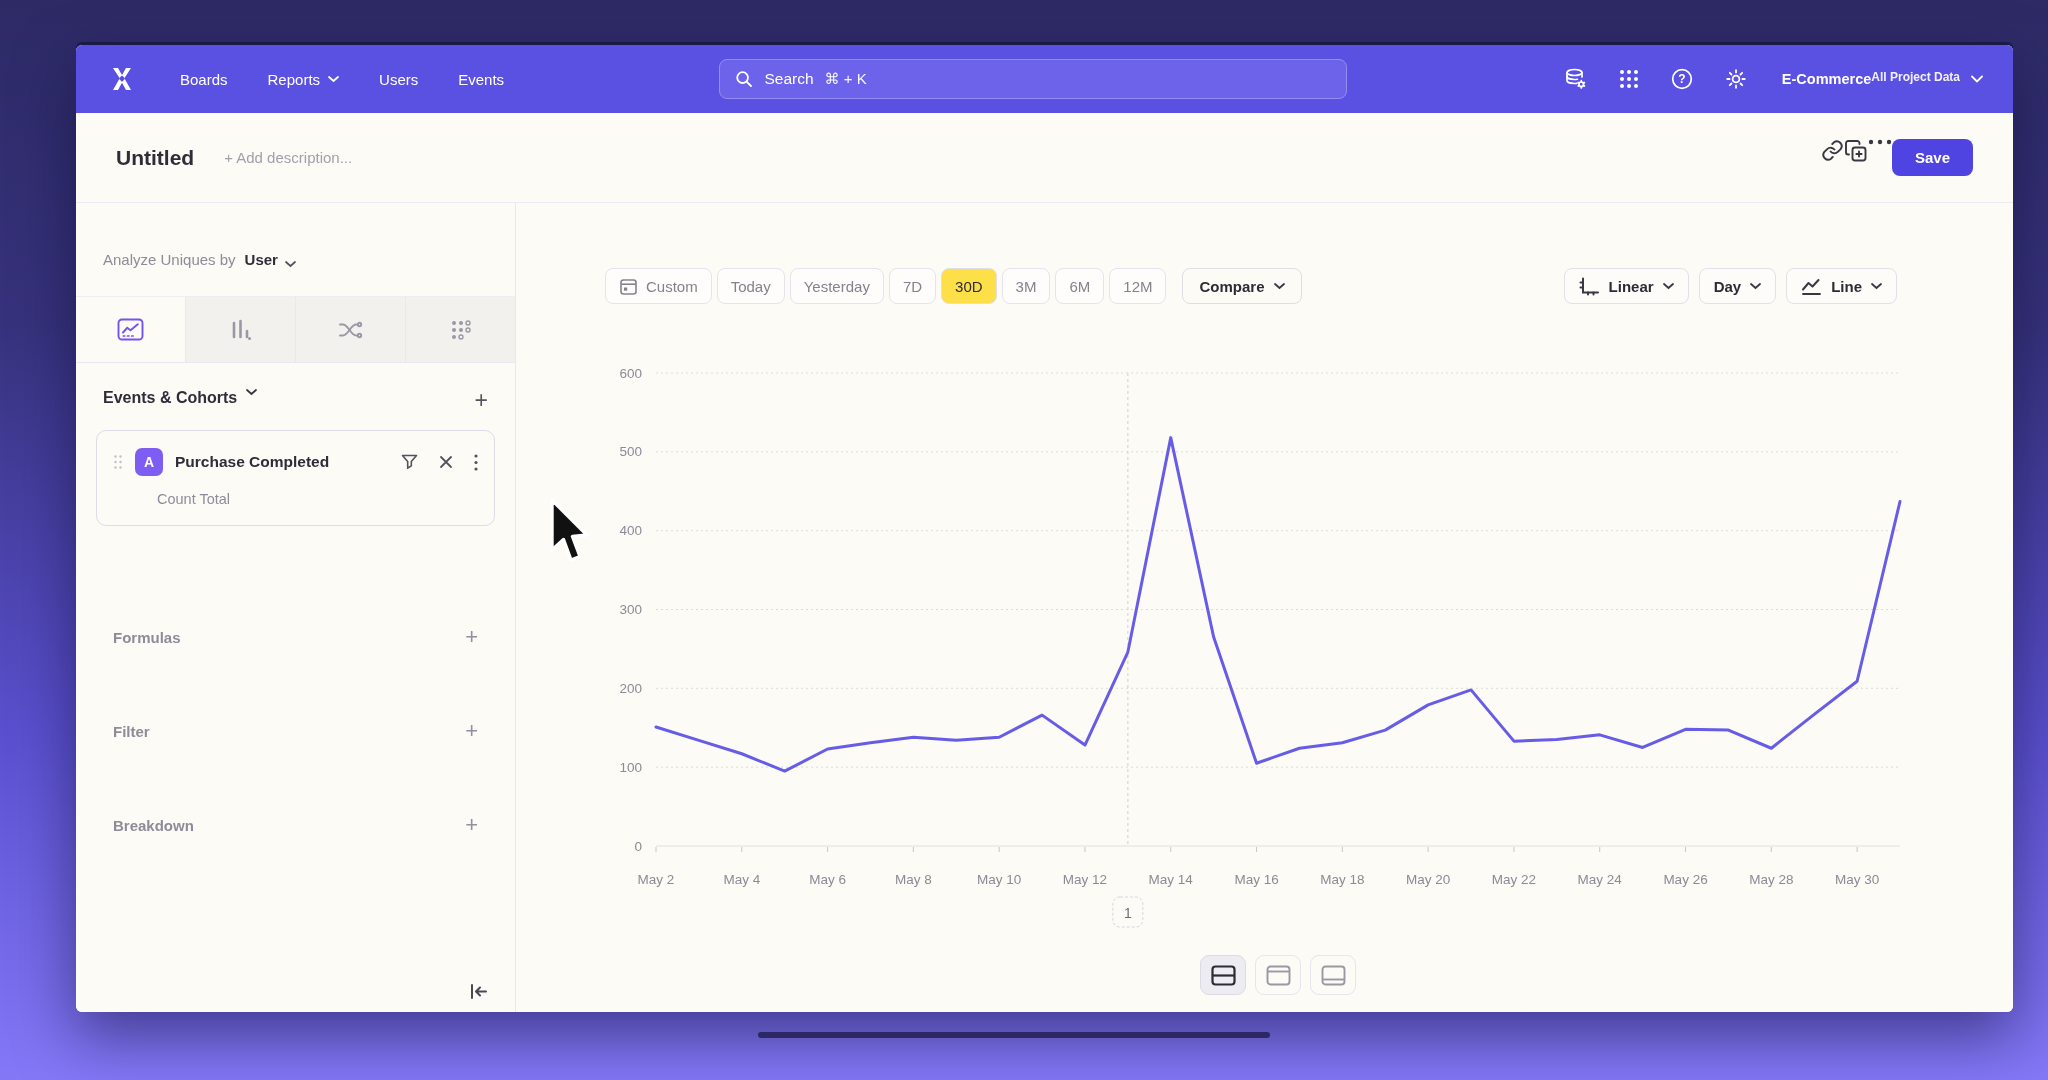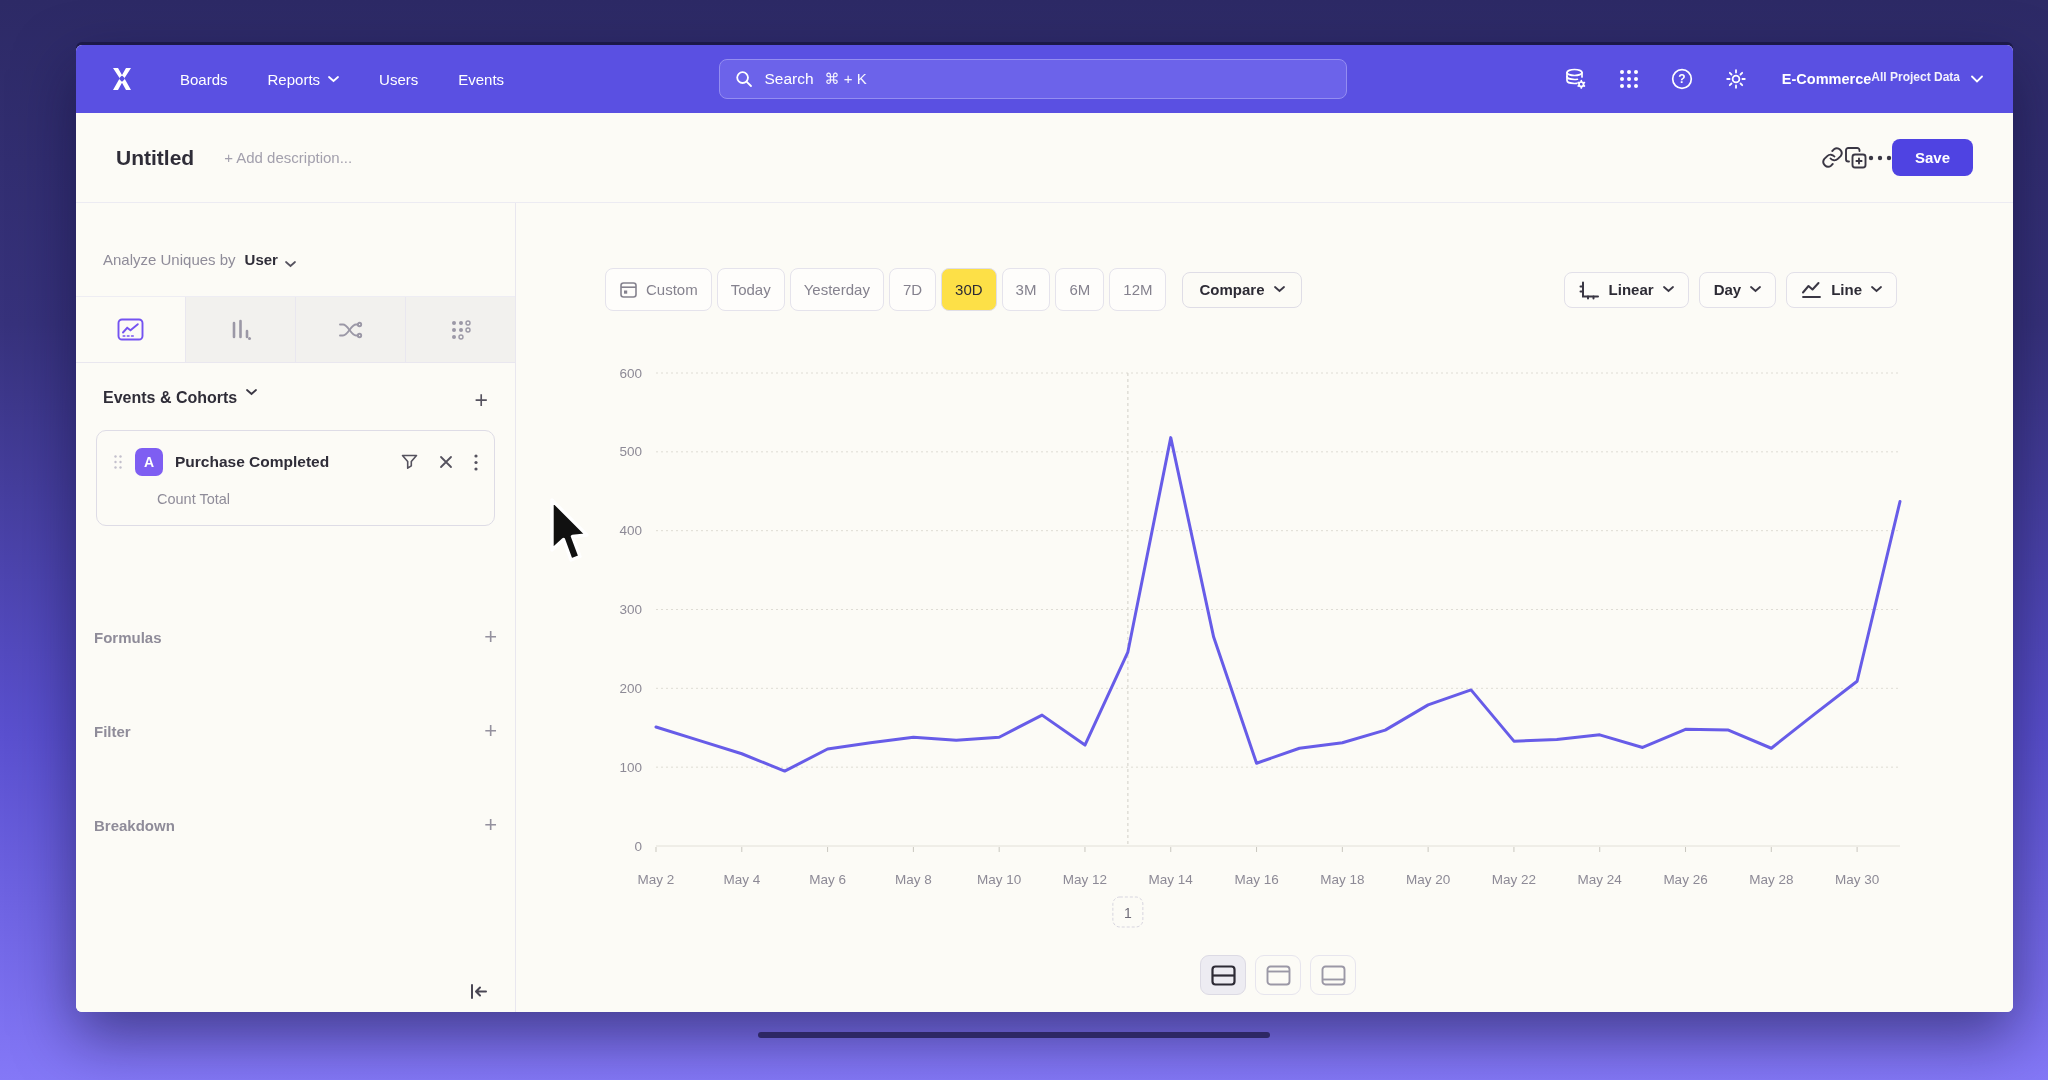--- a/index.html
+++ b/index.html
@@ -21,21 +21,21 @@
   .nav-right{display:flex;align-items:center;gap:30px}
   .nav-icon{cursor:pointer;display:flex;align-items:center;justify-content:center}
   .project{display:flex;align-items:center;gap:11px;margin-left:4px;cursor:pointer}
   .p-names{display:flex;flex-direction:row;line-height:1.3}
   .p-name{font-size:14.5px;font-weight:700}
   .p-scope{font-size:12px;font-weight:600;opacity:.92}
   
   .toolbar{height:90px;display:flex;align-items:center;padding:0 40px;border-bottom:1px solid #ecebf2;background:#fcfbf6}
   .tb-title{font-size:21px;font-weight:700;color:#2f2d38}
   .tb-desc{margin-left:30px;font-size:15px;color:#a3a0ad;cursor:text}
-  .tb-right{margin-left:auto;display:flex;align-items:center;}
+  .tb-right{margin-left:auto;display:flex;}
   .tb-ic{cursor:pointer}
   .save-btn{background:#4f43e2;color:#fff;font-size:15px;font-weight:600;padding:10px 23px;border-radius:8px;
             border:none;cursor:pointer}
   
   .content{display:flex;height:809px}
   .sidebar{width:440px;border-right:1px solid #e9e7ef;position:relative;background:#fcfbf6;padding-top:20px}
   .main{flex:1;position:relative;background:#fcfbf6}
   .analyze-row{height:74px;display:flex;align-items:center;padding:0 27px;border-bottom:1px solid #eeedf3;
                font-size:15px;color:#8f8c99;gap:9px}
   .analyze-val{color:#2f2d38;font-weight:600;display:flex;gap:7px;align-items:flex-end;cursor:pointer}
@@ -48,29 +48,29 @@
   .events-title{font-size:16px;font-weight:700;color:#2f2d38}
   .add-btn{margin-left:auto;font-size:23px;color:#55525e;font-weight:400;cursor:pointer;line-height:1}
   .event-card{margin:8px 20px 0;border:1px solid #dedce6;border-radius:10px;padding:17px 16px 15px;cursor:grab}
   .card-row{display:flex;align-items:center;gap:12px}
   .badge-a{width:28px;height:28px;border-radius:7px;background:#7e5ef2;color:#fff;font-weight:700;font-size:14px;
            display:flex;align-items:center;justify-content:center;flex:none}
   .card-title{font-size:15.5px;font-weight:600;color:#2f2d38}
   .card-icons{margin-left:auto;display:flex;align-items:center;gap:21px}
   .card-icons>*{cursor:pointer}
   .card-sub{margin:15px 0 3px 44px;font-size:14.5px;color:#8f8c99;cursor:pointer}
-  .section-row{display:flex;align-items:center;padding:0 18px;font-size:15px;font-weight:600;color:#8f8c99;height:30px}
+  .section-row{display:flex;align-items:center;padding:0 37px;font-size:15px;font-weight:600;color:#8f8c99;height:30px}
   .section-row.first{margin-top:96px}
   .section-row + .section-row{margin-top:64px}
   .section-add{margin-left:auto;font-size:22px;font-weight:400;color:#94919e;cursor:pointer;line-height:1}
   .collapse-btn{position:absolute;right:26px;bottom:12px;cursor:pointer}
   
   .controls{position:absolute;left:0;right:0;top:65px;display:flex;align-items:center;padding:0 116px 0 89px}
   .range-group{display:flex;gap:5px}
-  .chip{display:flex;align-items:center;gap:8px;height:43px;padding:0 13px;border:1px solid #e5e3ec;
+  .chip{display:flex;align-items:center;gap:8px;height:36px;padding:0 13px;border:1px solid #e5e3ec;
         border-radius:8px;background:rgba(255,255,255,.5);font-size:15px;color:#85828e;cursor:pointer;white-space:nowrap}
   .chip.active{background:#fde047;border-color:#e0dee8;color:#2d2b35;font-weight:400}
   .compare-btn{margin-left:16px;display:flex;align-items:center;gap:9px;height:36px;padding:0 16px;
                border:1px solid #dfdde6;border-radius:8px;font-size:15px;font-weight:700;color:#2d2b35;cursor:pointer}
   .right-btns{margin-left:auto;display:flex;gap:10px}
   .ctl-btn{display:flex;align-items:center;gap:9px;height:36px;padding:0 14px;border:1px solid #e2e0e9;
            border-radius:8px;font-size:15px;font-weight:700;color:#2d2b35;cursor:pointer;background:rgba(255,255,255,.4)}
   .legend{position:absolute;left:140px;width:1244px;top:128px;display:flex;justify-content:center;
           align-items:center;gap:9px}
   .legend-sq{width:13px;height:13px;border-radius:3px;background:#7463ef}

